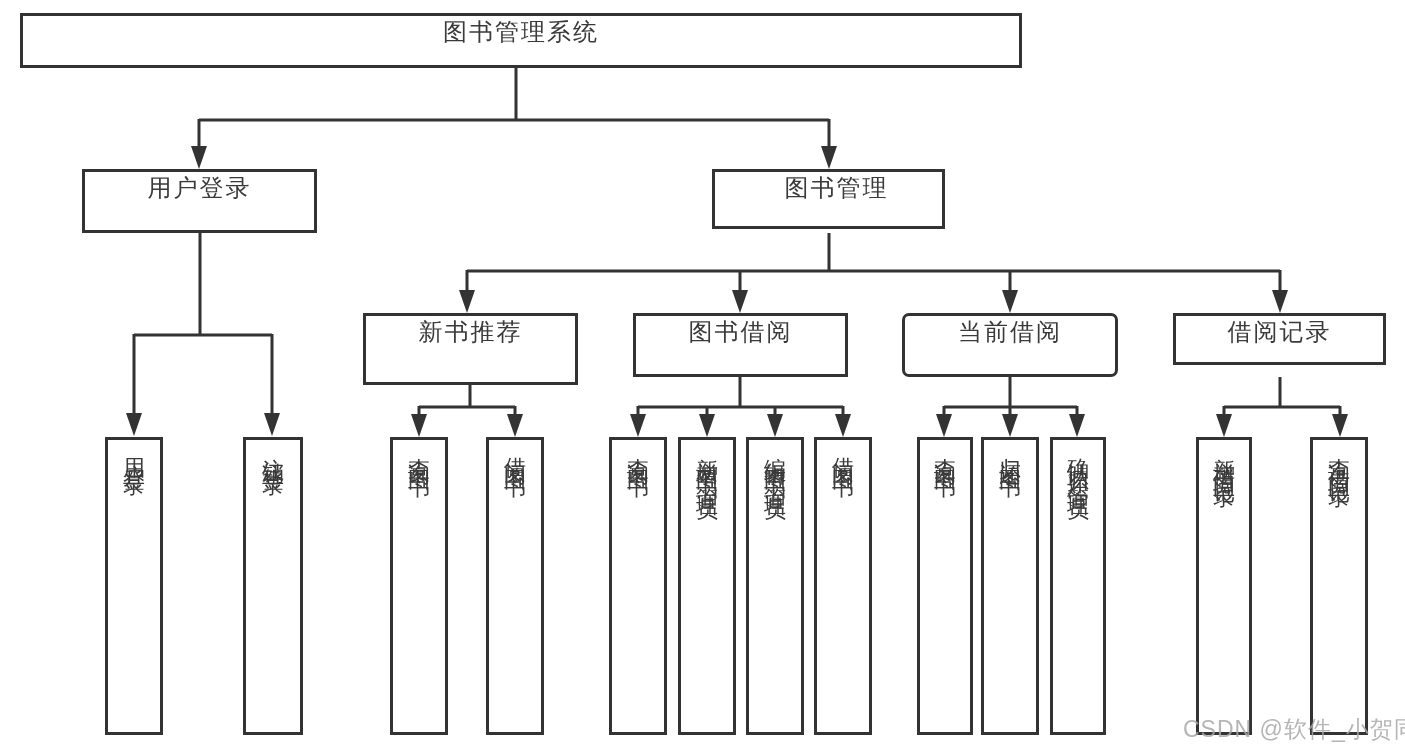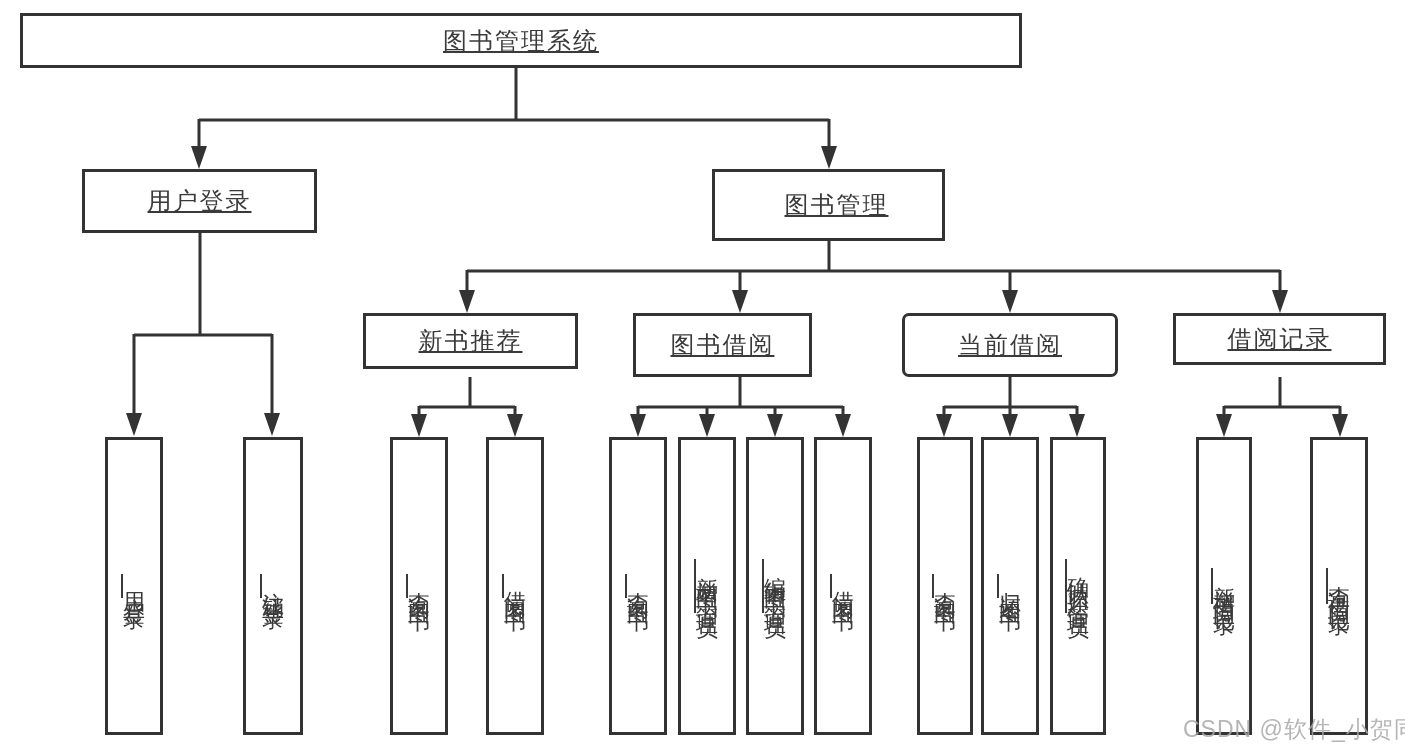--- a/index.html
+++ b/index.html
@@ -3,39 +3,39 @@
 <meta charset="utf-8">
 <style>
   html,body { margin:0; padding:0; background:#ffffff; }
   .canvas {
     position:relative; width:1405px; height:747px; background:#ffffff;
     font-family:"Liberation Sans","DejaVu Sans",sans-serif; color:#3a3a3a;
     overflow:hidden;
   }
   .node {
     position:absolute; box-sizing:border-box; background:#ffffff;
-    border:3px solid #333333; display:flex; align-items:center; justify-content:center;text-decoration:underline;
+    border:3px solid #333333; display:flex; align-items:flex-start; justify-content:center;
   }
   .hlabel { font-size:24px; letter-spacing:2px; white-space:nowrap; color:#3a3a3a; }
   .leaf { top:437px; height:298px; }
   .vtext {
     writing-mode:vertical-rl; text-orientation:mixed;
     font-size:22px; letter-spacing:6px; line-height:1; color:#3a3a3a;
   }
   .connectors { position:absolute; left:0; top:0; }
   .watermark {
     position:absolute; left:1183px; top:714px; font-size:23px; letter-spacing:1px;
     color:rgba(168,168,168,0.85); white-space:nowrap;
   }
   
   .n-root { left:20px;  top:13px;  width:1002px; height:55px; }
   .n-l2a  { left:82px;  top:169px; width:235px;  height:64px; }
-  .n-l2b  { left:712px; top:169px; width:233px;  height:72px;padding-left:16px; }
-  .n-l3a  { left:363px; top:313px; width:215px;  height:56px; }
-  .n-l3b  { left:633px; top:313px; width:179px;  height:64px; }
+  .n-l2b  { left:712px; top:169px; width:233px;  height:60px;padding-left:16px; }
+  .n-l3a  { left:363px; top:313px; width:215px;  height:72px; }
+  .n-l3b  { left:633px; top:313px; width:215px;  height:64px; }
   .n-l3c  { left:902px; top:313px; width:216px;  height:64px;border-radius:7px; }
   .n-l3d  { left:1173px;top:313px; width:213px;  height:52px; }
 </style>
 </head>
 <body>
 
 <div class="canvas">
 
   <svg class="connectors" width="1405" height="747" viewBox="0 0 1405 747">
     <g stroke="#333333" stroke-width="3" fill="none">

